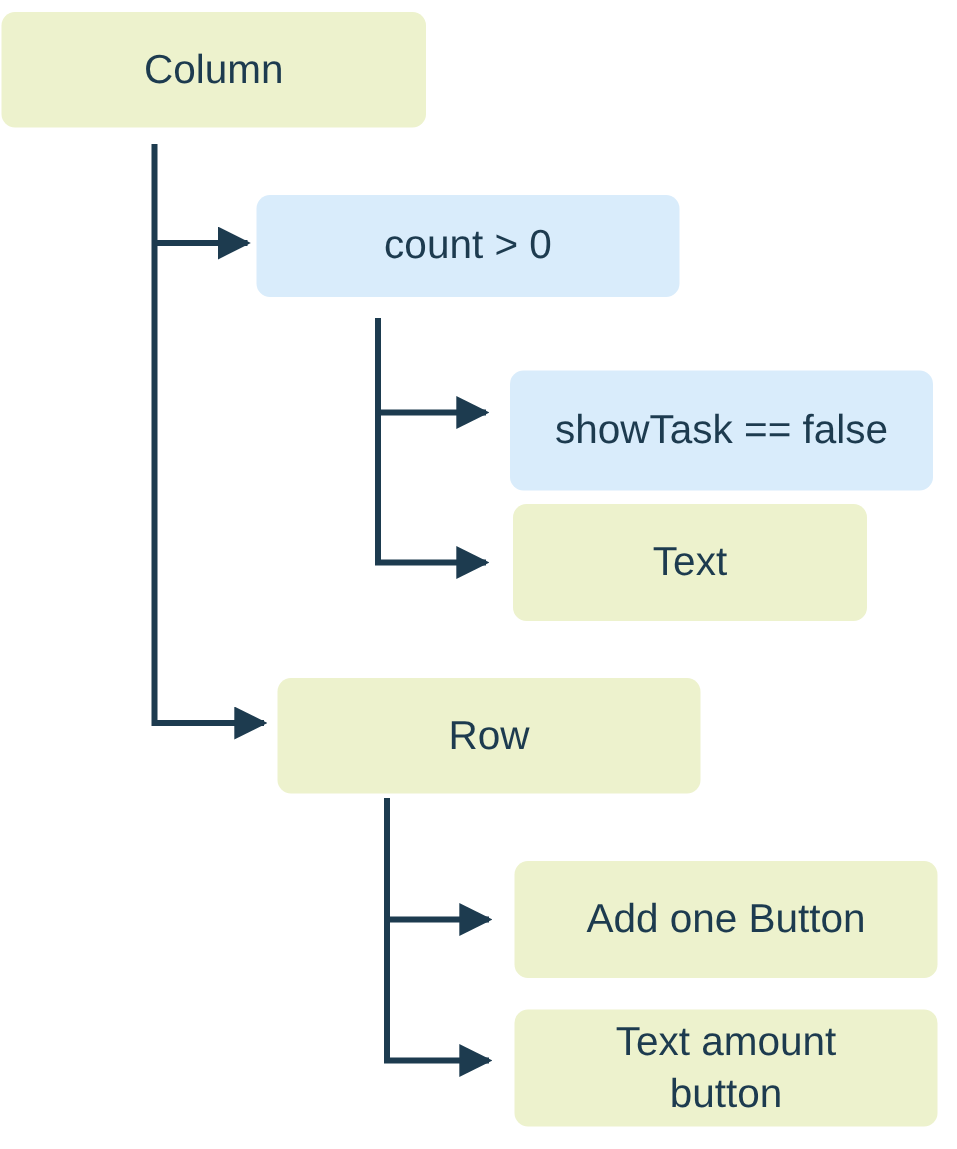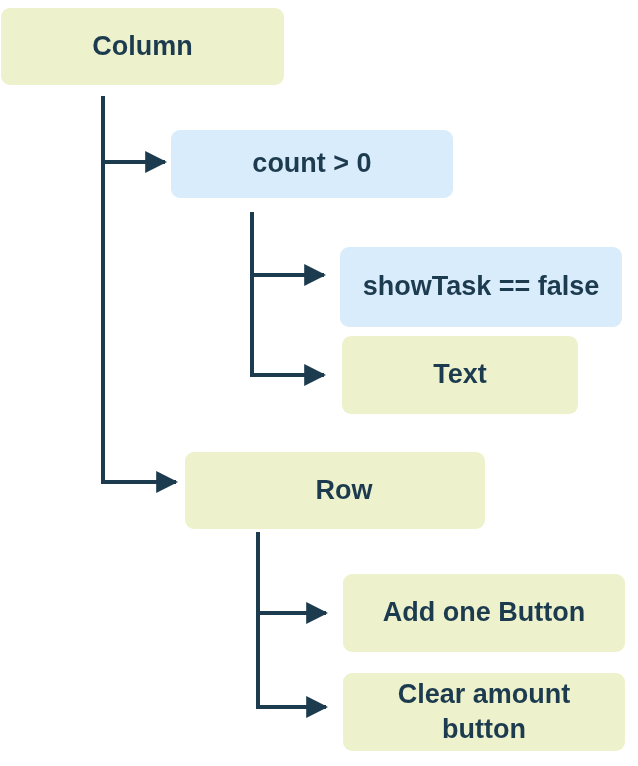--- a/index.html
+++ b/index.html
@@ -7,21 +7,20 @@
     padding: 0;
     background: #ffffff;
     font-family: "Liberation Sans", sans-serif;
   }
   .canvas {
     position: relative;
     width: 638px;
     height: 766px;
     background: #ffffff;
     overflow: hidden;
-    font-weight: bold;
   }
   .edges {
     position: absolute;
     inset: 0;
     width: 638px;
     height: 766px;
   }
   .edges path {
     fill: none;
     stroke: var(--ink);
@@ -76,25 +75,25 @@
   </div>
 
   <div class="node" style="left:340px; top:235px; width:282px; height:80px;margin-top:12px;" data-color="blue">
     <span class="label">showTask == false</span>
   </div>
 
   <div class="node" style="left:342px; top:336px; width:236px; height:78px;" data-color="green">
     <span class="label">Text</span>
   </div>
 
-  <div class="node" style="left:185px; top:452px; width:282px; height:77px;padding-left:18px;" data-color="green">
+  <div class="node" style="left:185px; top:452px; width:282px; height:77px;" data-color="green">
     <span class="label">Row</span>
   </div>
 
   <div class="node" style="left:343px; top:574px; width:282px; height:78px;" data-color="green">
     <span class="label">Add one Button</span>
   </div>
 
   <div class="node" style="left:343px; top:673px; width:282px; height:78px;" data-color="green">
-    <span class="label wrap">Clear amount button</span>
+    <span class="label wrap">Text amount button</span>
   </div>
 
 </div>
 
 </body></html>

